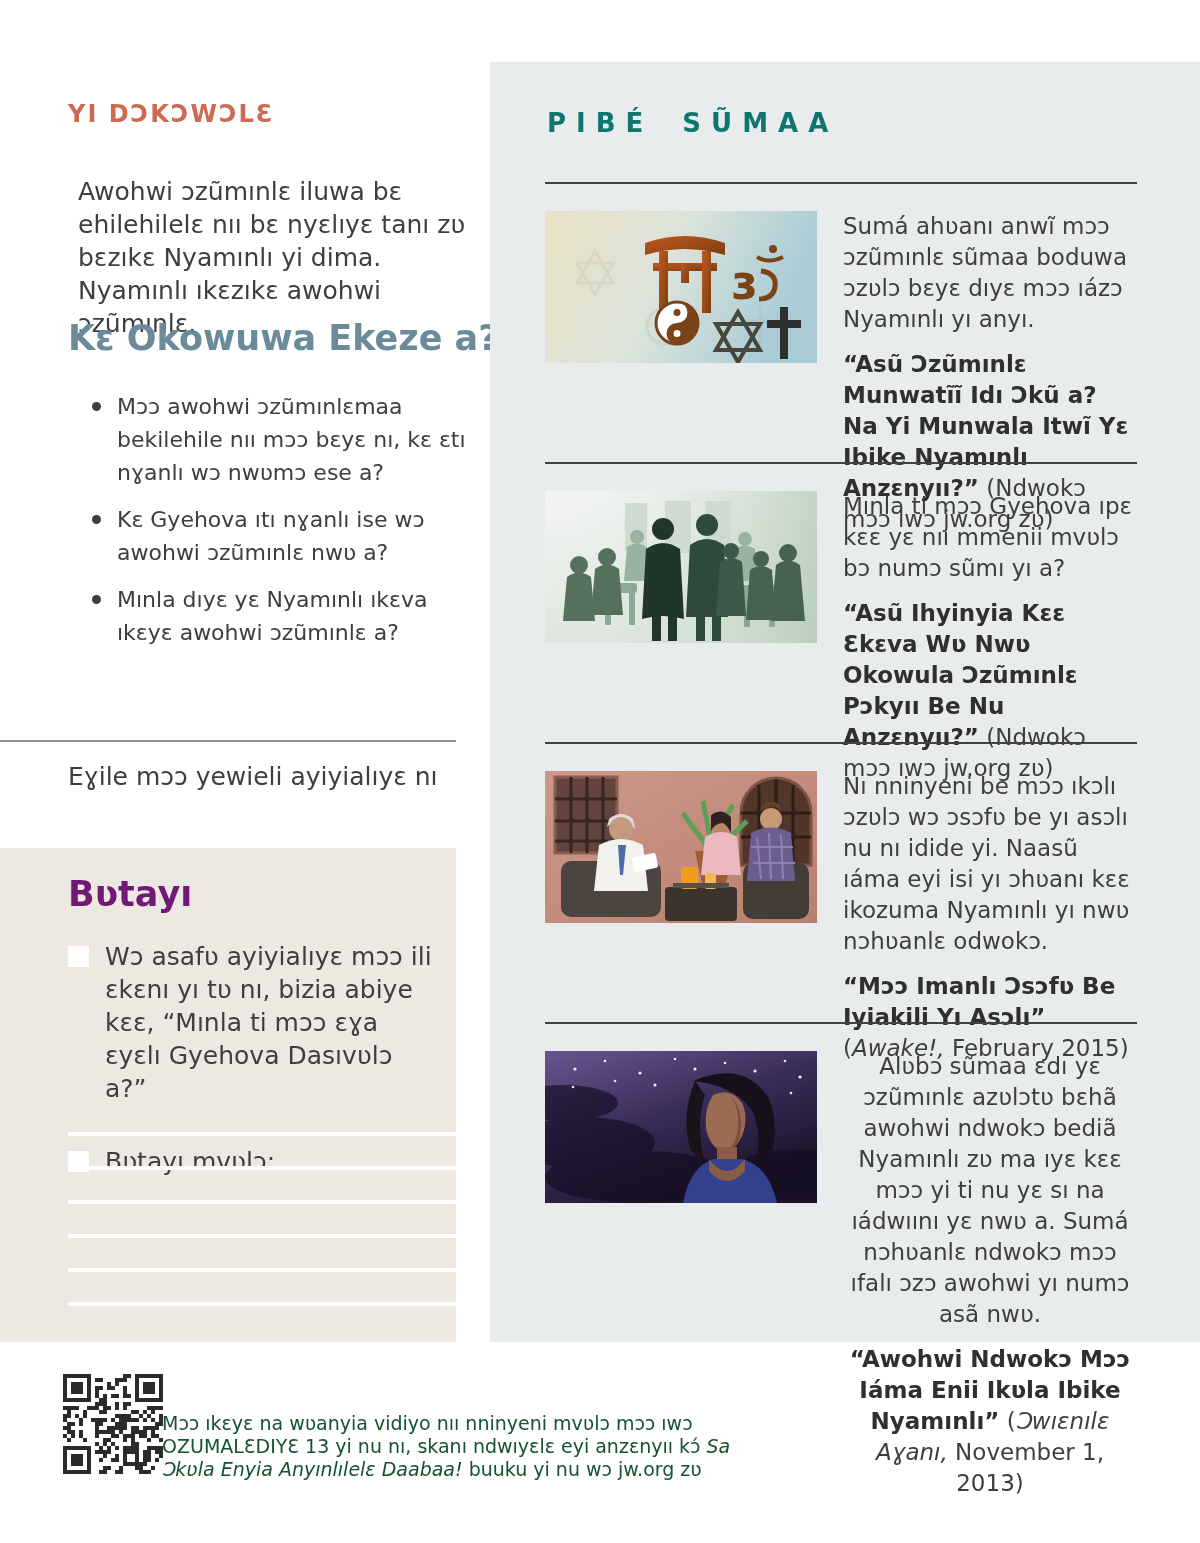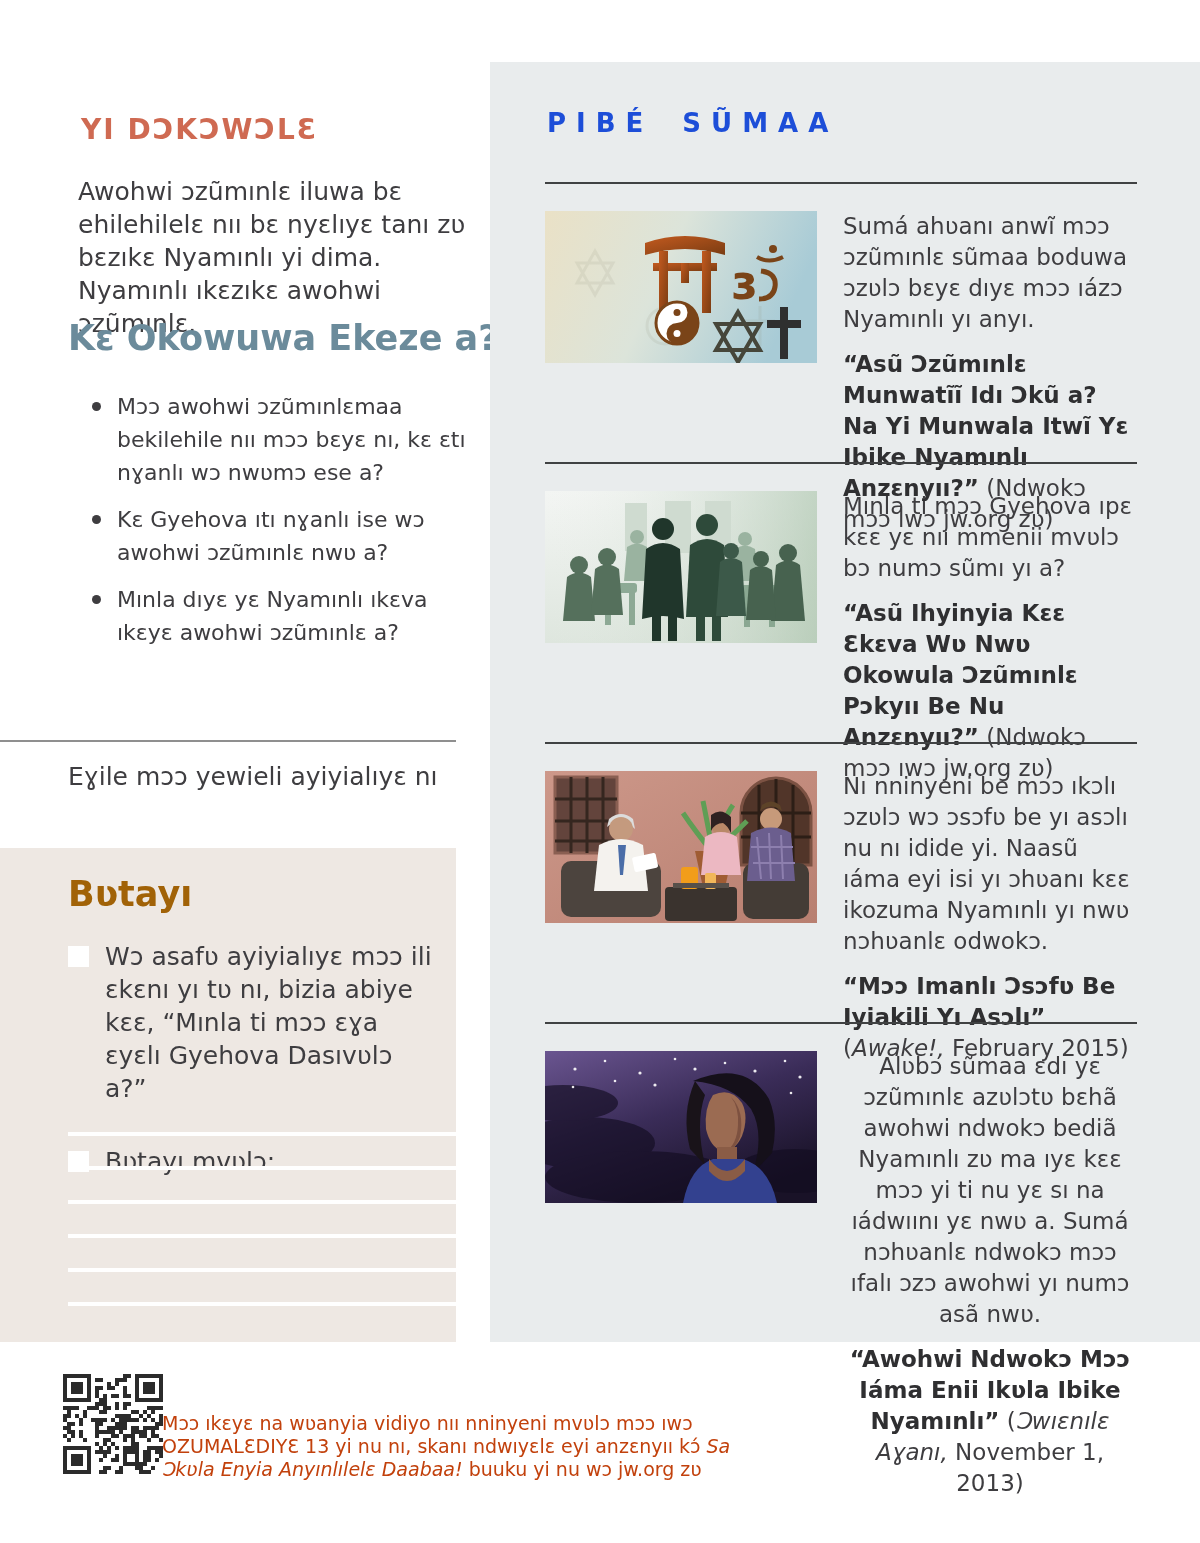--- a/index.html
+++ b/index.html
@@ -1,55 +1,55 @@
 <!DOCTYPE html>
 <html><head>
 <meta charset="utf-8">
 <style>
   html,body{margin:0;padding:0;}
   body{font-family:"DejaVu Sans",sans-serif;color:#3e3d40;}
   .page{position:relative;width:1200px;height:1543px;background:#ffffff;overflow:hidden;}
 
   
-  .h-review{position:absolute;left:68px;top:100px;font-size:28px;font-weight:bold;
-            color:#cf6a52;letter-spacing:2px;margin:13px;}
+  .h-review{position:absolute;left:68px;top:100px;font-size:24px;font-weight:bold;
+            color:#cf6a52;letter-spacing:2px;margin:0;}
   .review-body{position:absolute;left:68px;top:165px;width:408px;font-size:25px;line-height:33px;margin:10px;}
   .h-questions{position:absolute;left:68px;top:318px;font-size:35px;font-weight:bold;color:#6b8b9b;margin:0;}
   .qlist{position:absolute;left:92px;top:390px;width:392px;margin:0;padding:0;list-style:none;}
   .qlist li{display:flex;gap:16px;margin-bottom:14px;font-size:22px;line-height:33px;}
   .qdot{flex:none;width:9px;height:9px;border-radius:50%;background:#3e3d40;margin-top:12px;}
   .left-rule{position:absolute;left:0;top:740px;width:456px;height:2px;background:#8f8f8f;}
   .note{position:absolute;left:68px;top:760px;width:400px;font-size:25px;line-height:33px;margin:0;}
 
   .goal-box{position:absolute;left:0;top:848px;width:456px;height:494px;background:#eee8e3;}
-  .goal-title{position:absolute;left:68px;top:26px;font-size:35px;font-weight:bold;color:#a16207;margin:0;}
+  .goal-title{position:absolute;left:68px;top:26px;font-size:35px;font-weight:bold;color:#701a75;margin:0;}
   .goal-items{position:absolute;left:68px;top:92px;width:372px;}
   .goal-item{display:flex;gap:16px;margin-bottom:40px;font-size:25px;line-height:33px;}
   .checkbox{flex:none;width:21px;height:21px;background:#ffffff;margin-top:6px;}
   .ruled-lines{position:absolute;left:68px;right:0;top:284px;}
   .rline{height:4px;background:#ffffff;margin-bottom:30px;}
 
   
   .panel{position:absolute;left:490px;top:62px;width:710px;height:1280px;background:#e9eced;}
-  .panel-title{position:absolute;left:57px;top:46px;font-size:26px;font-weight:bold;color:#1d4ed8;
+  .panel-title{position:absolute;left:57px;top:46px;font-size:26px;font-weight:bold;color:#0f766e;
                letter-spacing:10px;word-spacing:10px;margin:0;}
   .section{position:absolute;left:55px;width:592px;border-top:2px solid #404243;
            padding-top:27px;display:flex;gap:26px;}
   .sec-1{top:120px;} .sec-2{top:400px;} .sec-3{top:680px;} .sec-4{top:960px;text-align:center;}
   .thumb{flex:none;width:272px;height:152px;overflow:hidden;background:#ccc;}
   .thumb svg{display:block;}
   .sec-text{flex:1;min-width:0;}
   .sec-body{margin:0 0 14px 0;font-size:23px;line-height:31px;}
   .sec-cite{margin:0;font-size:23px;line-height:31px;}
   .sec-cite strong{font-weight:bold;color:#2f2f31;}
 
   
   .qr{position:absolute;left:63px;top:1374px;width:100px;height:100px;}
   .footer-text{position:absolute;left:162px;top:1412px;width:622px;font-size:19px;
-               line-height:23px;color:#c2410c;margin:0;}
+               line-height:23px;color:#14532d;margin:0;}
 </style>
 </head>
 <body>
 
 <div class="page">
 
   <h2 class="h-review">YI DƆKƆWƆLƐ</h2>
   <p class="review-body">Awohwi ɔzũmınlɛ iluwa bɛ ehilehilelɛ nıı bɛ nyɛlıyɛ tanı zʋ bɛzıkɛ Nyamınlı yi dima. Nyamınlı ıkɛzıkɛ awohwi ɔzũmınlɛ.</p>
 
   <h2 class="h-questions">Kɛ Okowuwa Ekeze a?</h2>

